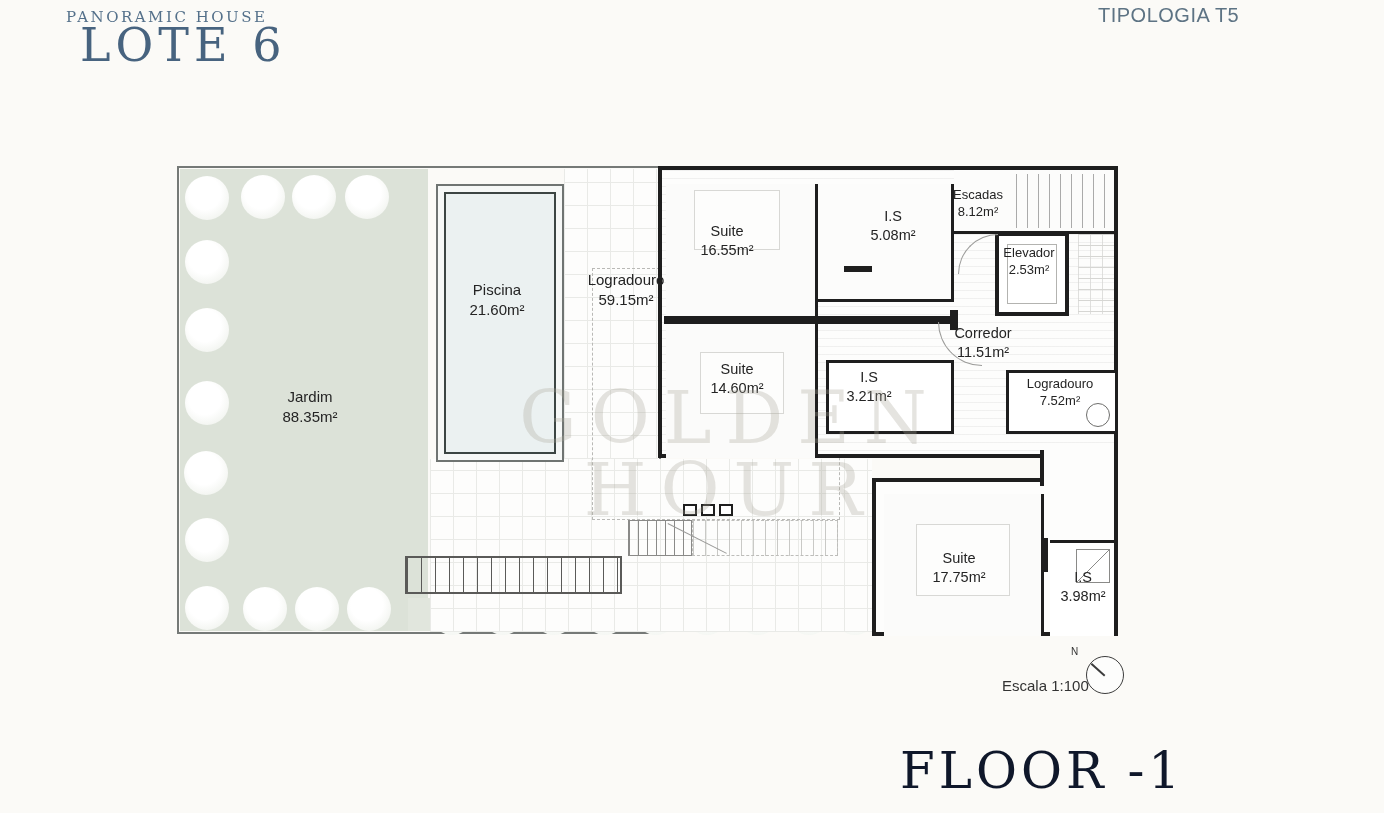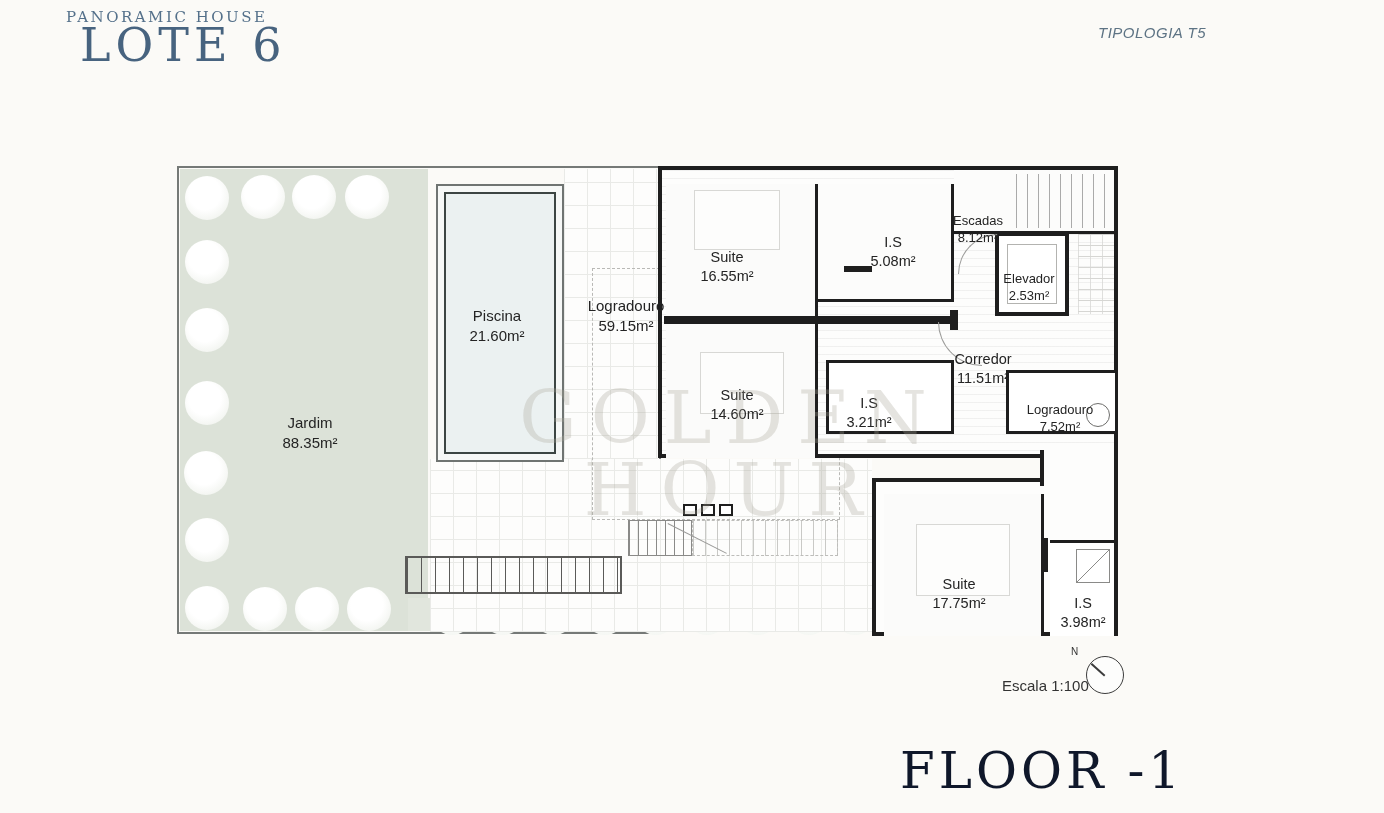--- a/index.html
+++ b/index.html
@@ -4,21 +4,21 @@
 <style>
   html,body{margin:0;padding:0;}
   body{width:1384px;height:813px;position:relative;background:#fbfaf7;overflow:hidden;
        font-family:"Liberation Sans",sans-serif;color:#262626;}
   .abs{position:absolute;}
   
   .brand-top{left:66px;top:8px;font-family:"DejaVu Serif",serif;font-size:15px;
              letter-spacing:2.5px;color:#54708a;font-weight:500;}
   .brand-lot{left:80px;top:18px;font-family:"DejaVu Serif",serif;font-size:46px;
              letter-spacing:5px;color:#47637f;font-weight:400;}
-  .typology{left:1098px;top:24px;font-size:15px;letter-spacing:0.5px;color:#5d7384;font-style:italic;}
+  .typology{left:1098px;top:4px;font-size:20px;letter-spacing:0.5px;color:#5d7384;}
   .floor-title{left:900px;top:742px;width:316px;font-family:"DejaVu Serif",serif;
                font-size:50px;letter-spacing:4px;color:#0f172a;}
   
   .lot-border{left:177px;top:166px;width:484px;height:468px;border:2px solid #757977;box-sizing:border-box;}
   .lot-ext-line{left:661px;top:630px;width:212px;height:2px;background:#757977;}
   .garden{left:180px;top:169px;width:248px;height:462px;background:#dce2d8;}
   .avenue{left:408px;top:598px;width:468px;height:33px;background:#e1e6dd;}
   .tree{position:absolute;border-radius:50%;
         background:radial-gradient(circle at 45% 40%, #ffffff 0 45%, #f3f5f1 75%, #edf0ea 100%);}
   .tree.av{background:radial-gradient(circle at 50% 45%, #fbfcfa 0 50%, #eef2ec 100%);}
@@ -60,21 +60,21 @@
   .shower{position:absolute;width:34px;height:34px;border:1px solid #8a8a88;box-sizing:border-box;
           background:linear-gradient(135deg,transparent calc(50% - 0.5px),#8a8a88 50%,transparent calc(50% + 0.5px));}
   .arc{position:absolute;border:1px solid #9b9b99;border-top:none;border-right:none;
        border-radius:0 0 0 100%;box-sizing:border-box;}
   .stair-hatch{position:absolute;background:repeating-linear-gradient(90deg,rgba(90,90,90,0.5) 0 1px,transparent 1px 11px);}
   .dash-zone{position:absolute;opacity:0.75;background-image:
        repeating-linear-gradient(180deg,#c9c9c6 0 1px,transparent 1px 11px),
        repeating-linear-gradient(90deg,#d6d6d3 0 1px,transparent 1px 12px);}
   
   .rlabel{position:absolute;transform:translate(-50%,-50%);text-align:center;line-height:1.32;
-          white-space:nowrap;font-size:14.5px;color:#242424;z-index:40;margin-top:26px;}
+          white-space:nowrap;font-size:14.5px;color:#242424;z-index:40;}
   .rlabel.big{font-size:15px;}
   .rlabel.sm{font-size:13px;}
   
   .watermark{left:390px;top:382px;width:680px;text-align:center;z-index:60;pointer-events:none;}
   .wm1{font-family:"DejaVu Serif",serif;font-size:72px;letter-spacing:14px;line-height:1;
        color:rgba(170,165,152,0.30);}
   .wm2{margin-top:26px;font-size:24px;letter-spacing:26px;color:rgba(170,165,152,0.34);}
   
   .escala{left:1002px;top:677px;font-size:15px;color:#333;}
   .north{left:1071px;top:646px;font-size:10px;color:#333;}

